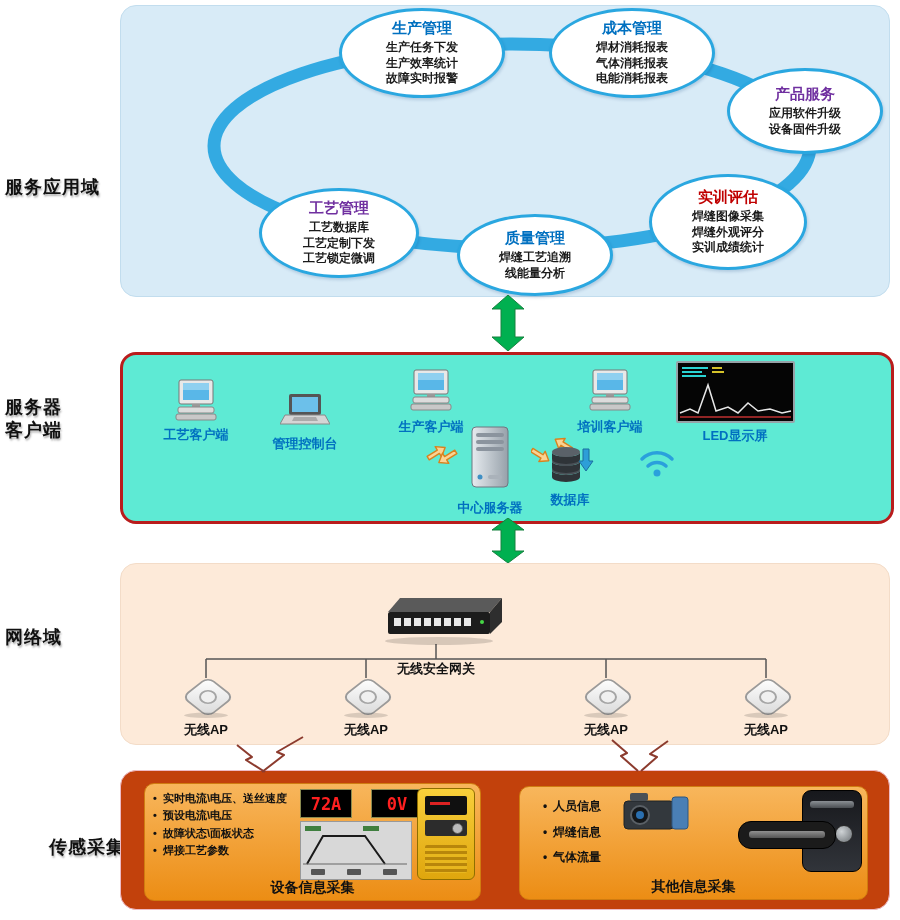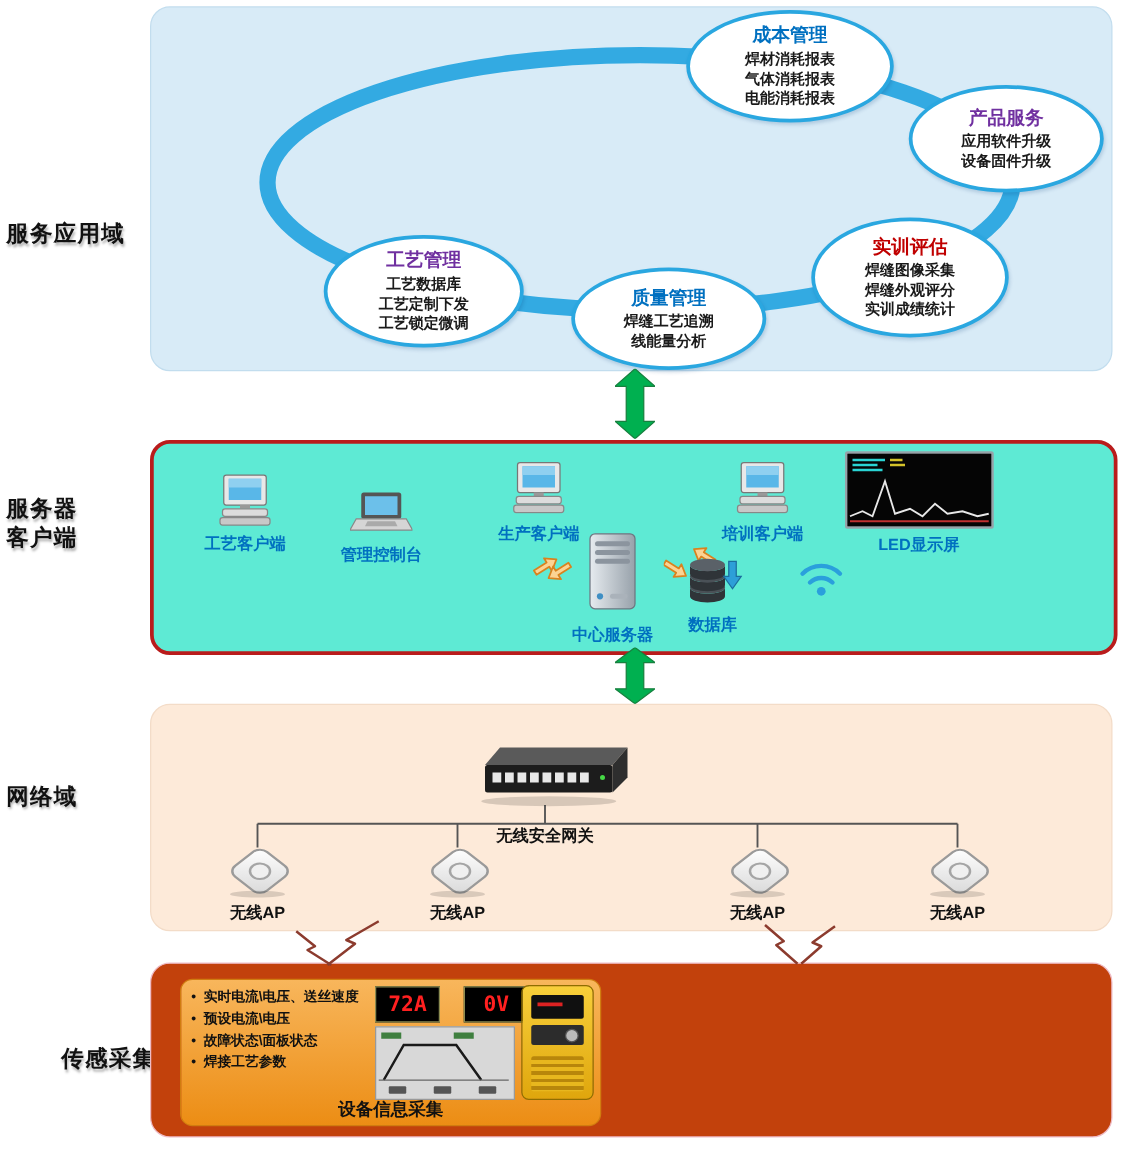--- a/index.html
+++ b/index.html
@@ -92,20 +92,26 @@
     <div>客户端</div>
   </div>
   <div class="domain-label" style="left:5px; top:626px;">网络域</div>
   <div class="domain-label" style="left:1px; top:836px;padding-left:48px;">传感采集域</div>
 
   <div class="section-box box-app">
     <svg class="ring" width="768" height="290" viewBox="0 0 768 290">
       <ellipse cx="391" cy="140" rx="298" ry="102" fill="none" stroke="#2aa7e0" stroke-width="13" opacity="0.95"></ellipse>
     </svg>
 
+    <div class="bubble" style="left:218px; top:2px; width:160px; height:84px;">
+      <div class="bubble-title" style="color: rgb(0, 112, 192);">生产管理</div>
+      <div class="bubble-item">生产任务下发</div>
+      <div class="bubble-item">生产效率统计</div>
+      <div class="bubble-item">故障实时报警</div>
+    </div>
 
     <div class="bubble" style="left:428px; top:2px; width:160px; height:84px;">
       <div class="bubble-title" style="color: rgb(0, 112, 192);">成本管理</div>
       <div class="bubble-item">焊材消耗报表</div>
       <div class="bubble-item">气体消耗报表</div>
       <div class="bubble-item">电能消耗报表</div>
     </div>
 
 
     <div class="bubble" style="left:606px; top:62px; width:150px; height:80px;">
@@ -338,15 +344,39 @@
 
       <div class="weld-machine">
         <div class="wm-screen"></div>
         <div class="wm-panel"></div>
         <div class="wm-vents"></div>
       </div>
 
       <div class="orange-caption">设备信息采集</div>
     </div>
 
+    <div class="orange-box" style="left:398px; top:15px; width:347px; height:112px;">
+      <ul class="bullet-list other-bullets" style="left:22px; top:12px; width:110px;">
+        <li class="bullet-item">人员信息</li>
+        <li class="bullet-item">焊缝信息</li>
+        <li class="bullet-item">气体流量</li>
+      </ul>
+
+      <svg class="icon" style="left:102px; top:4px;" width="68" height="44" viewBox="0 0 68 44">
+        <rect x="2" y="10" width="50" height="28" rx="4" fill="#33383d" stroke="#1e2226"></rect>
+        <circle cx="18" cy="24" r="9" fill="#14171a" stroke="#5a6066" stroke-width="2"></circle>
+        <circle cx="18" cy="24" r="4" fill="#2a6fb0"></circle>
+        <rect x="50" y="6" width="16" height="32" rx="3" fill="#4a7fb5" stroke="#2e567e"></rect>
+        <rect x="8" y="2" width="18" height="8" rx="2" fill="#4a5056"></rect>
+      </svg>
+
+      <div class="terminal" style="left:282px; top:3px; width:58px; height:80px;">
+        <div class="term-slot"></div>
+        <div class="term-dial"></div>
+      </div>
+
+      <div class="slot-bar" style="left:218px; top:34px; width:96px; height:26px;"></div>
+
+      <div class="orange-caption">其他信息采集</div>
+    </div>
   </div>
 
 </div>
 
 </body></html>

